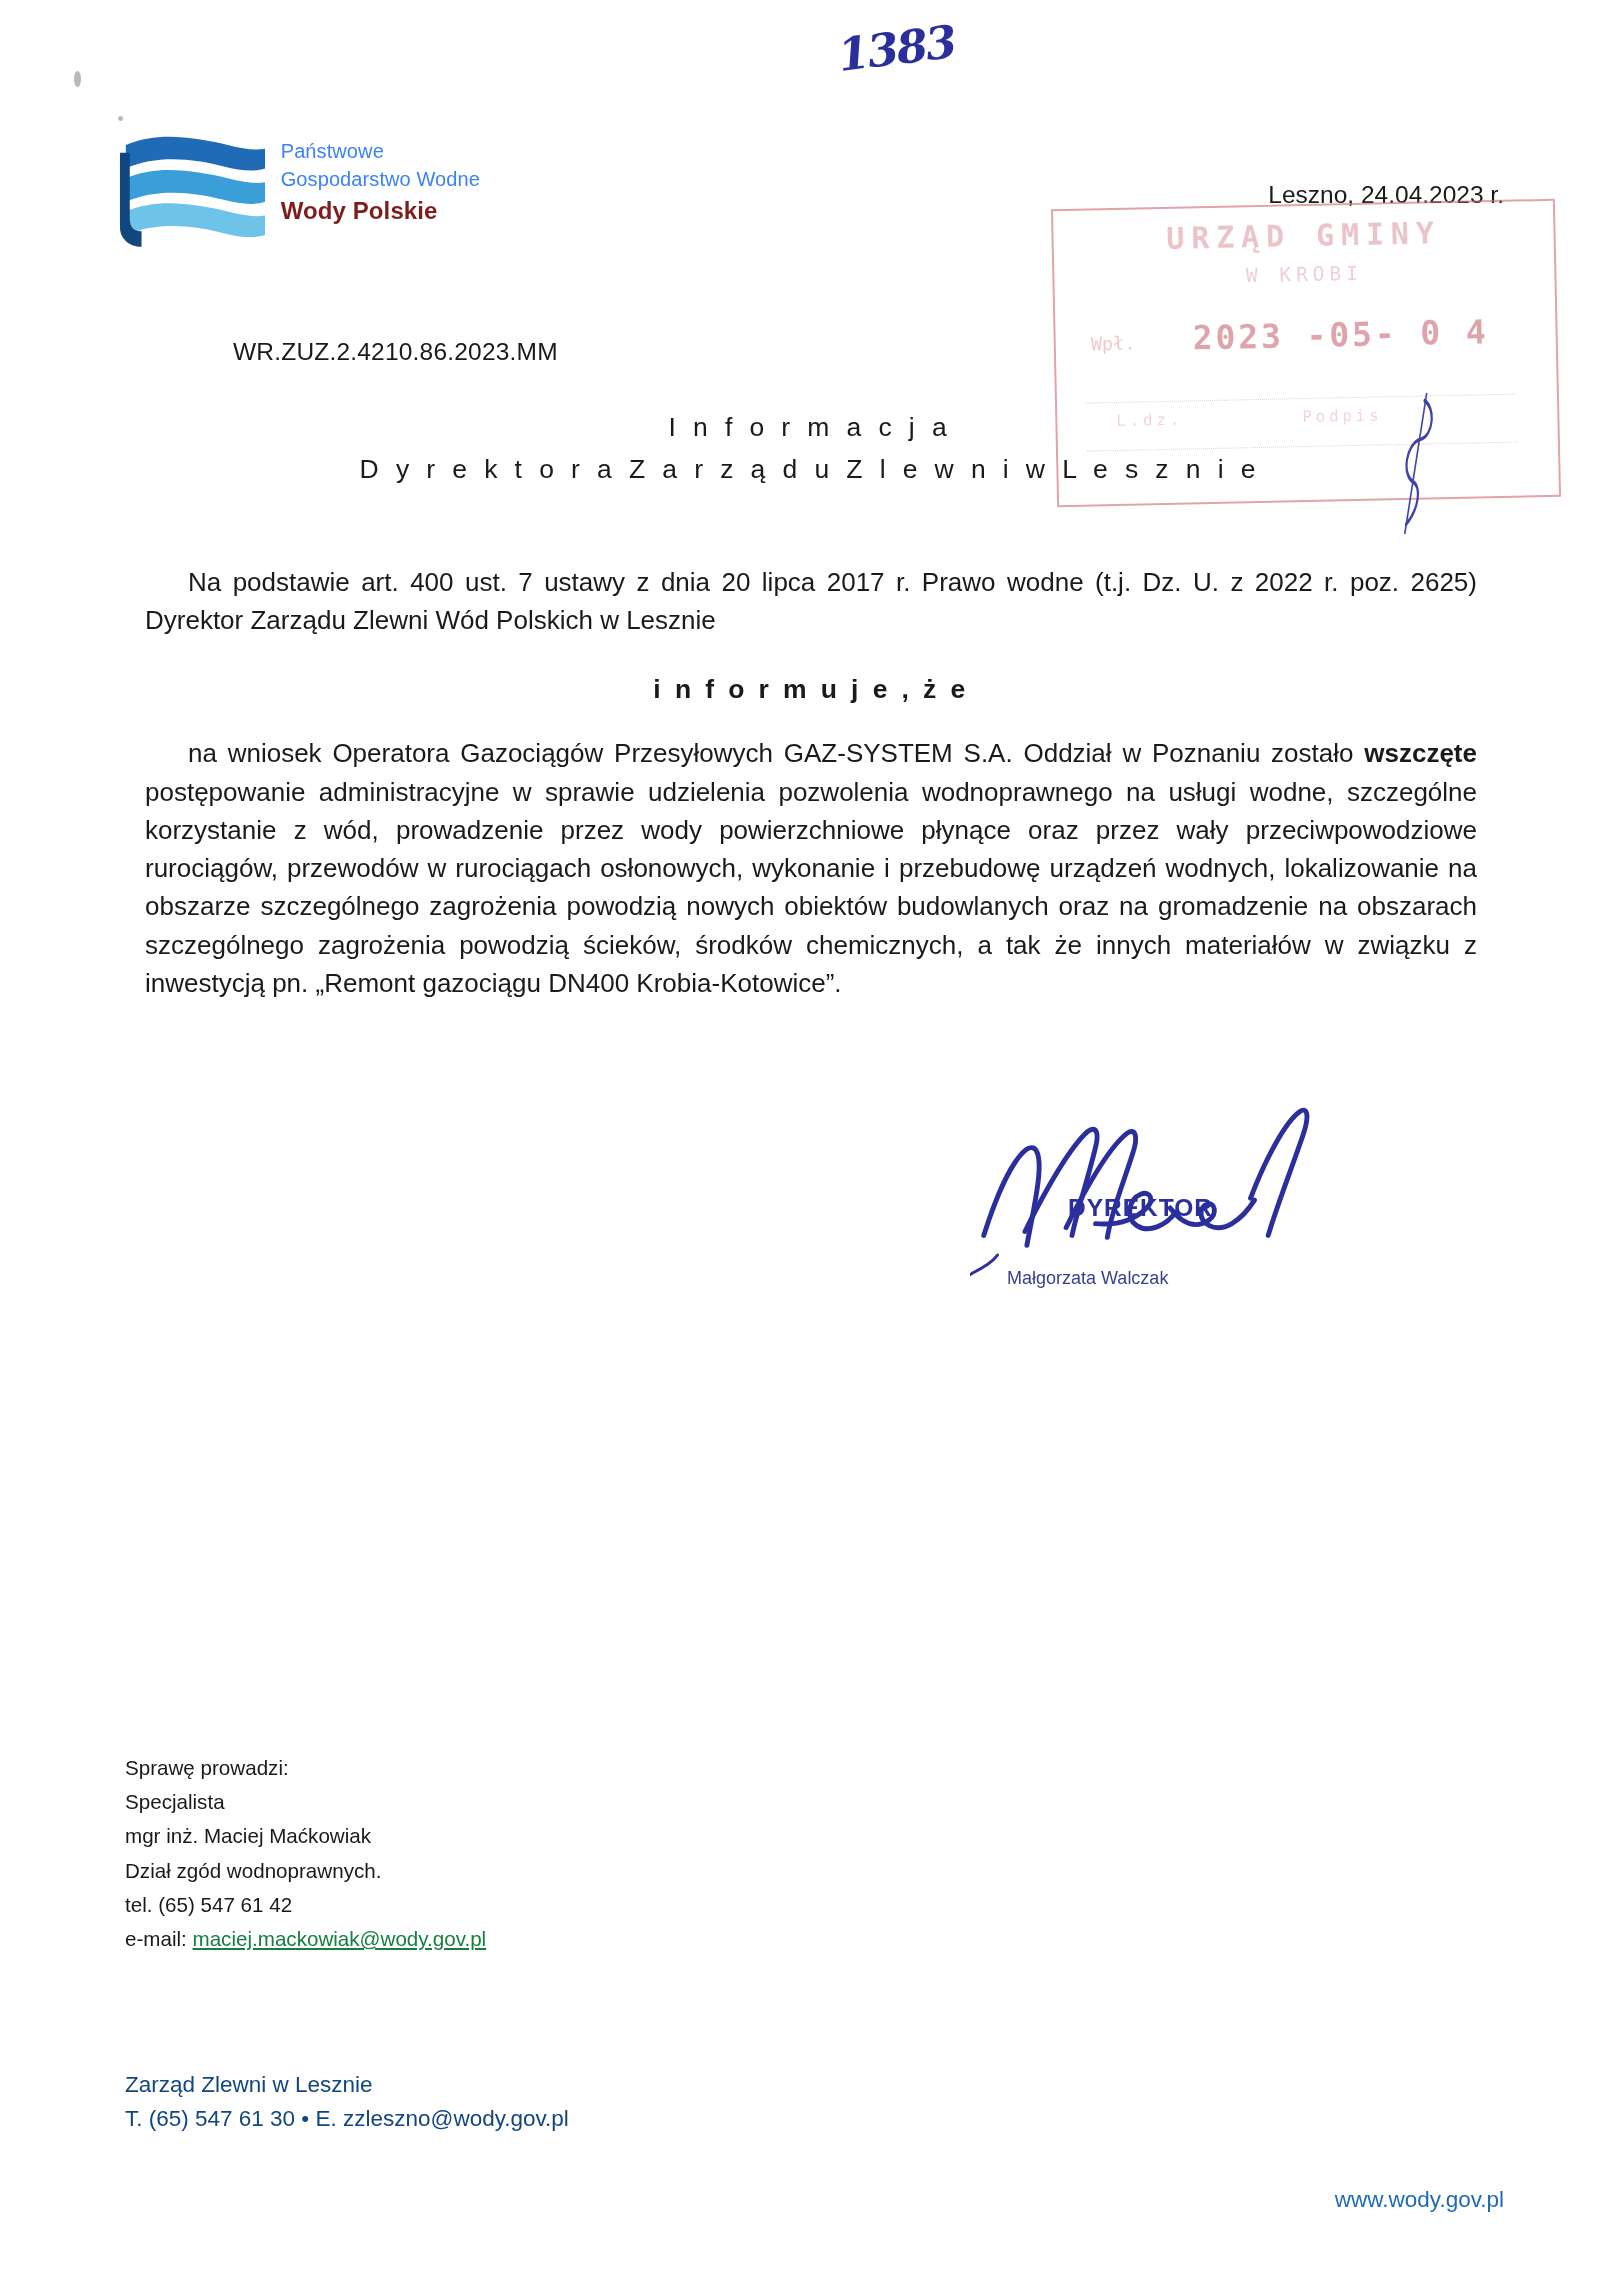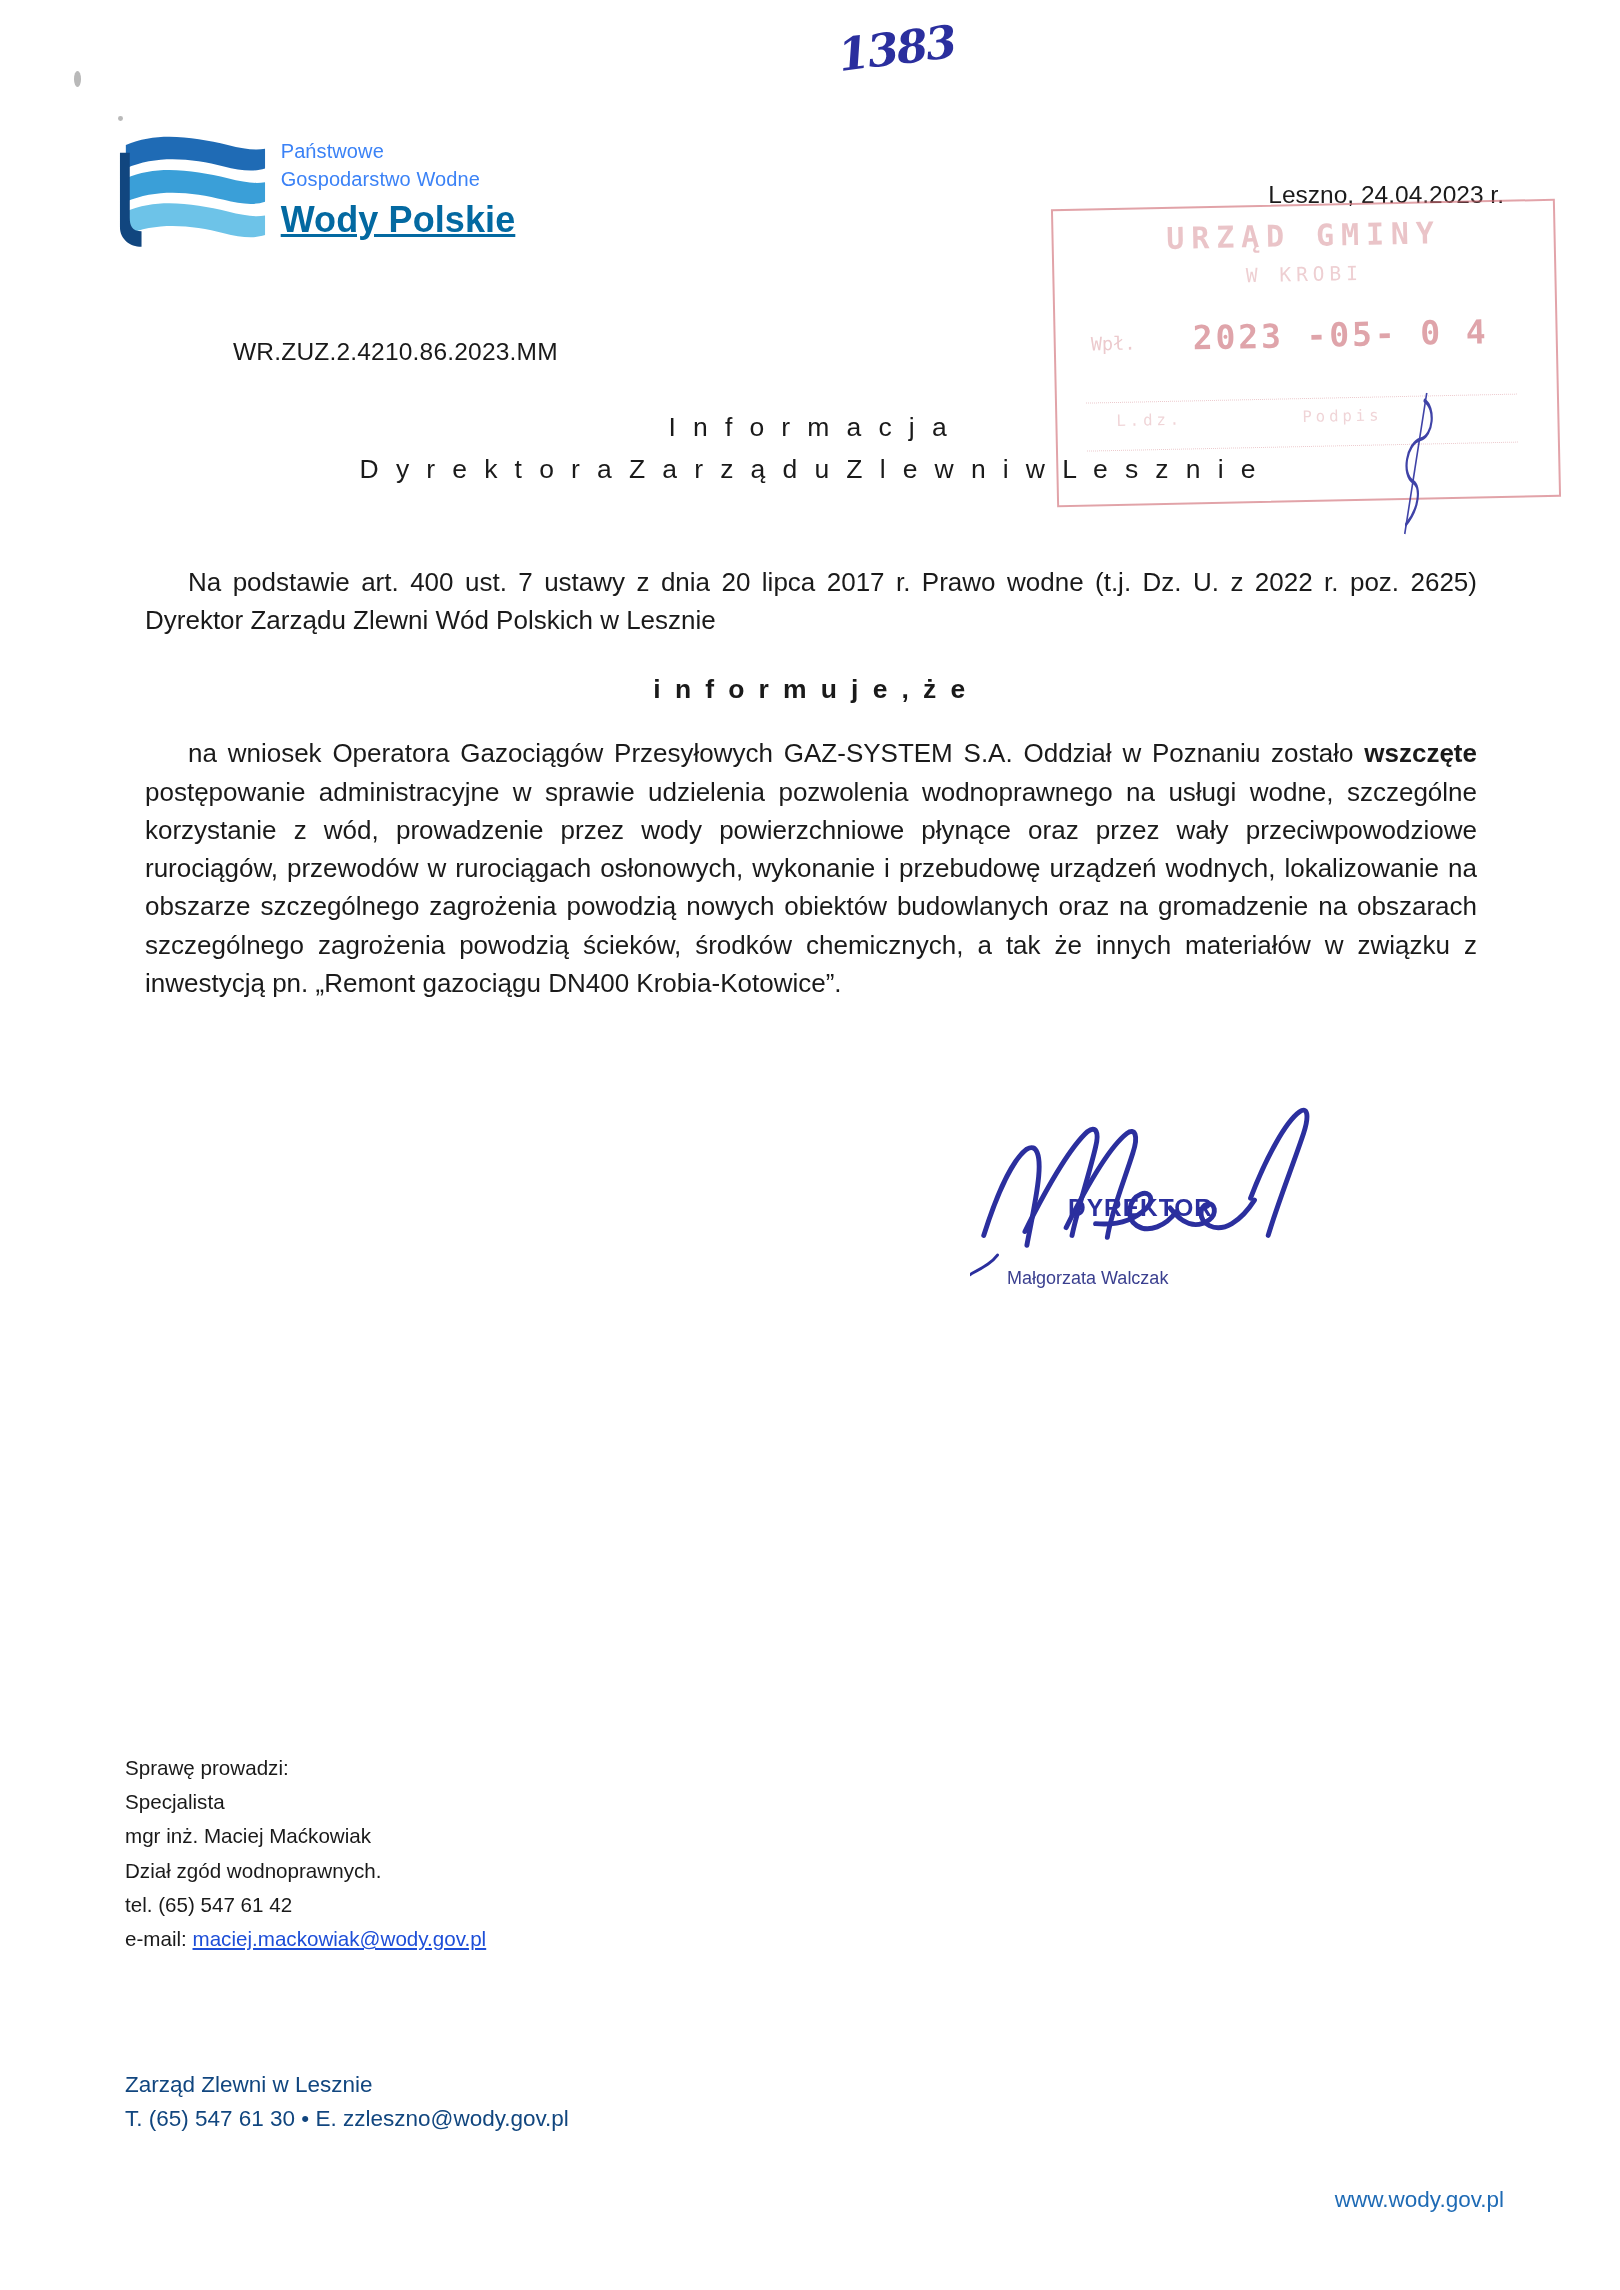--- a/index.html
+++ b/index.html
@@ -53,25 +53,24 @@
     padding-top: 7.8px;
     line-height: 1.42;
   }
   .logo-text .l1,
   .logo-text .l2 {
     font-size: 20px;
     color: #3b82f6;
     letter-spacing: 0.1px;
   }
   .logo-text .l3 {
-    font-size: 36px;
-    color: #0369a1;
+    font-size: 24px;
+    color: #7f1d1d;
     font-weight: 700;
     letter-spacing: 0.1px;
-    text-decoration: underline;
   }
 
   
   .date-line {
     position: absolute;
     right: 116px;
     top: 181px;
     font-size: 24.5px;
     color: #1a1a1a;
     white-space: nowrap;
@@ -257,21 +256,21 @@
   
   .handler {
     position: absolute;
     left: 125px;
     top: 1751px;
     font-size: 20.6px;
     line-height: 1.66;
     color: #1a1a1a;
   }
   .handler a {
-    color: #1d4ed8;
+    color: #15803d;
     text-decoration: underline;
   }
 
   
   .footer {
     position: absolute;
     left: 125px;
     top: 2068px;
     font-size: 22.5px;
     line-height: 1.52;

